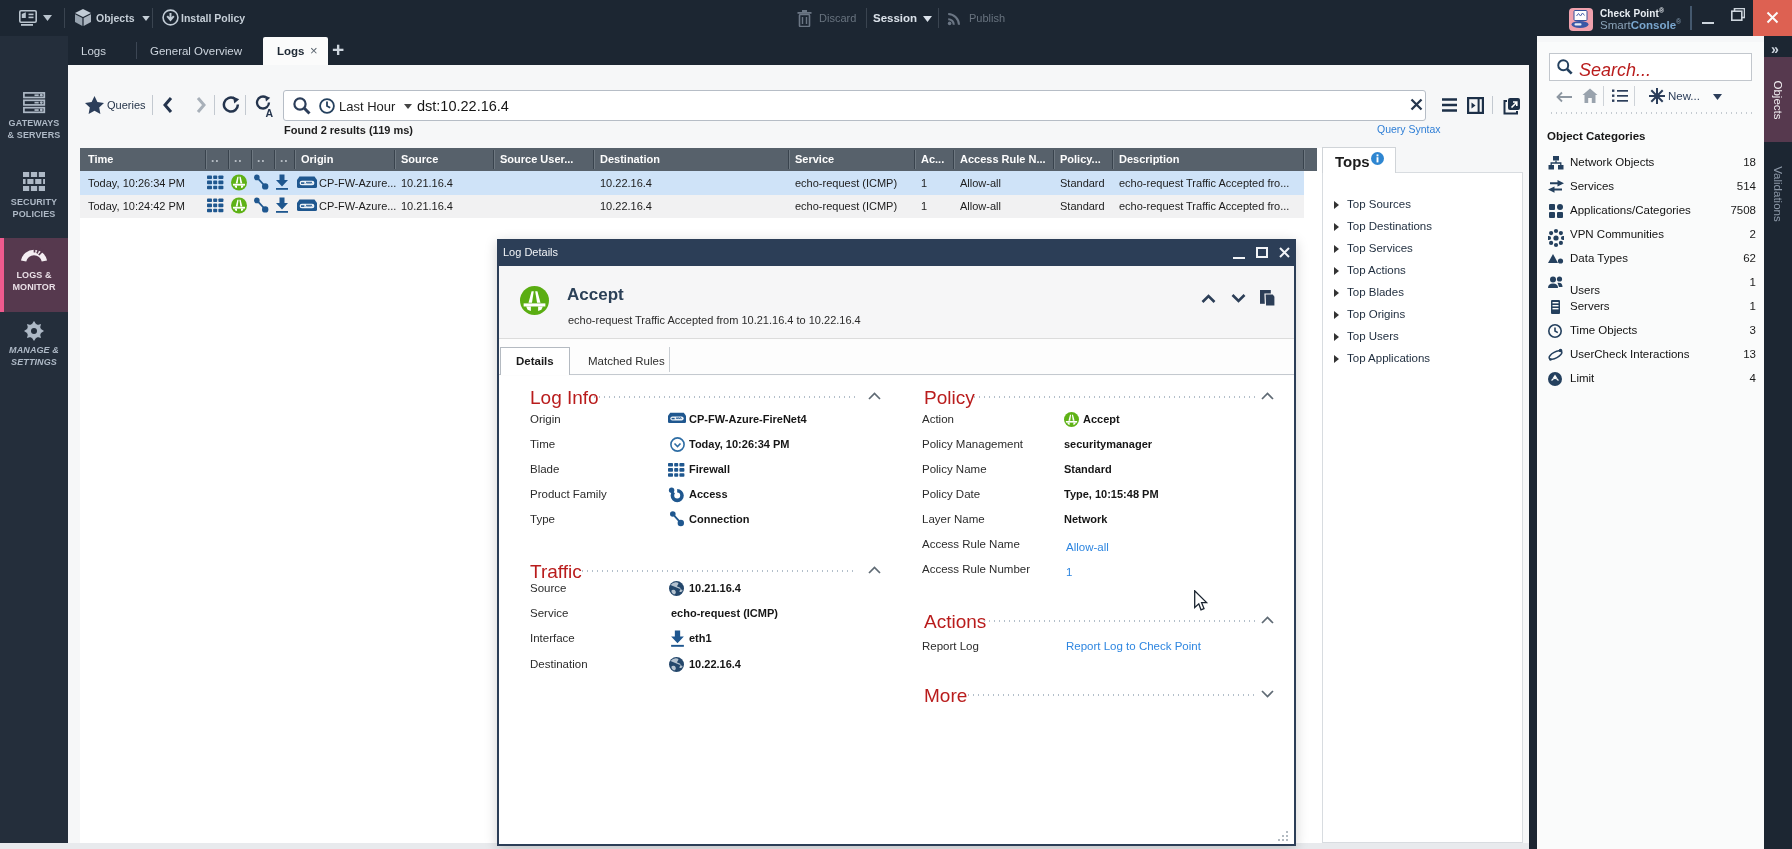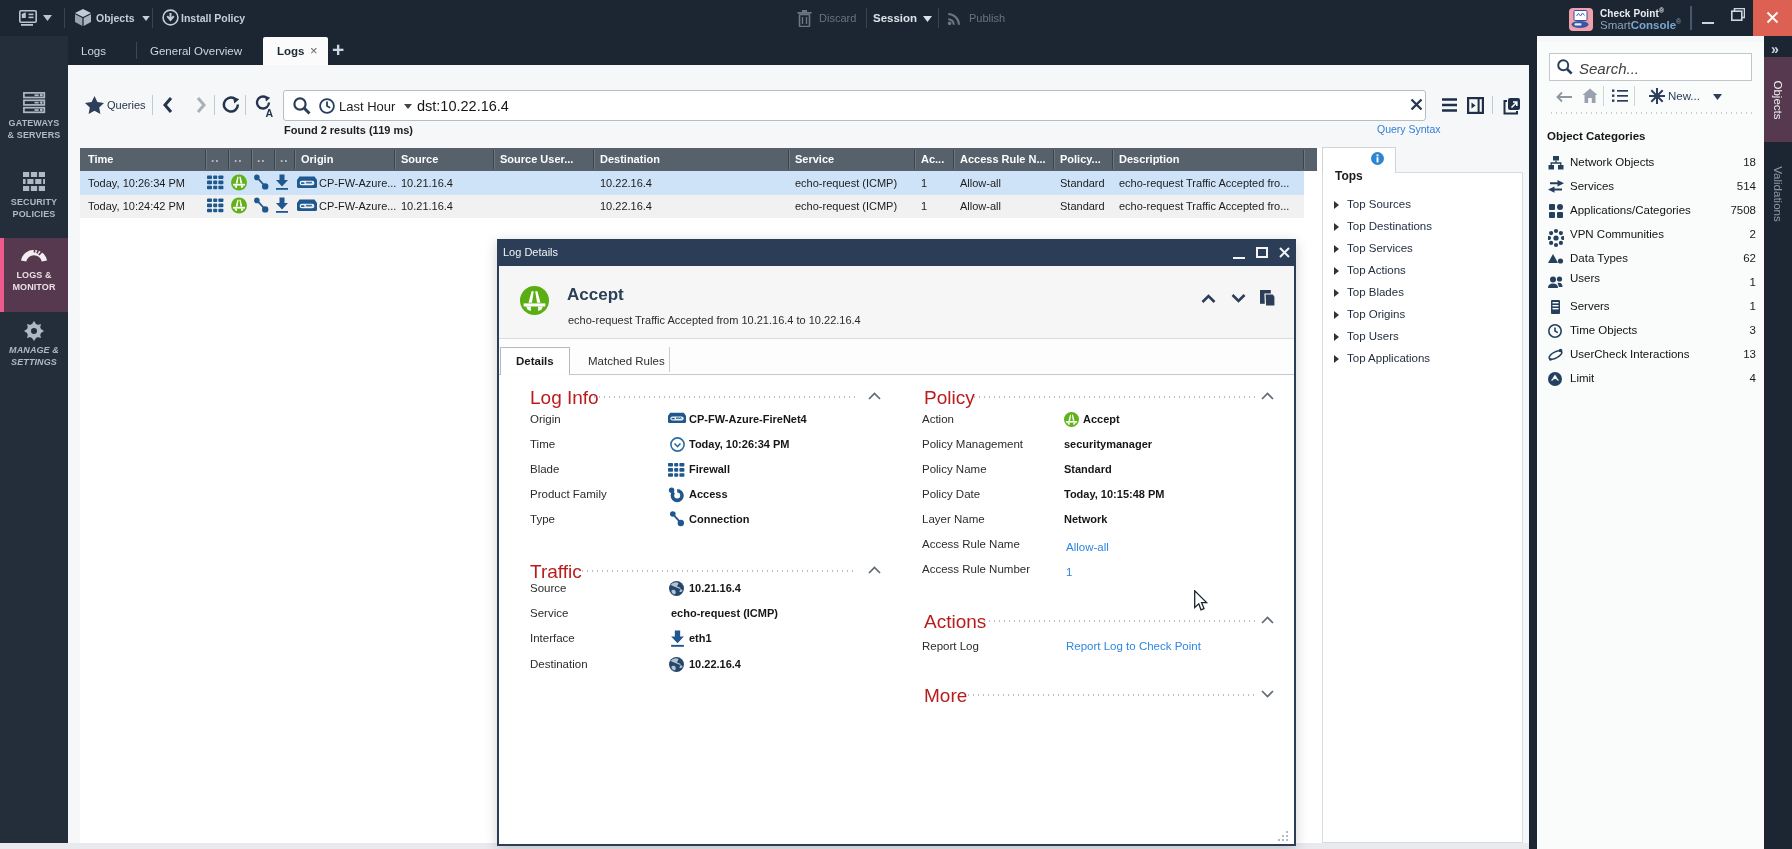--- a/index.html
+++ b/index.html
@@ -342,21 +342,21 @@
 <div class="td" style="left:600px;top:200px;">10.22.16.4</div>
 <div class="td" style="left:795px;top:200px;">echo-request (ICMP)</div>
 <div class="td" style="left:921px;top:200px;">1</div>
 <div class="td" style="left:960px;top:200px;">Allow-all</div>
 <div class="td" style="left:1060px;top:200px;">Standard</div>
 <div class="td" style="left:1119px;top:200px;">echo-request Traffic Accepted fro...</div>
 
 <div class="abs" style="left:1322px;top:172px;width:201px;height:671px;background:#fff;border:1px solid #d8dce0;"></div>
 <div class="abs" style="left:1322px;top:147px;width:74px;height:26px;background:#fff;border:1px solid #d0d4d8;border-bottom:none;"></div>
 <div class="abs" style="left:1323px;top:172px;width:72px;height:2px;background:#fff;"></div>
-<div class="abs" style="left:1335px;top:153px;font-size:12px;font-weight:bold;color:#1c1c1c;margin-top:16px;">Tops</div>
+<div class="abs" style="left:1335px;top:153px;font-size:15px;font-weight:bold;color:#1c1c1c;">Tops</div>
 <svg class="abs" style="left:1371px;top:152px;" width="13" height="13" viewBox="0 0 15 15">
   <circle cx="7.5" cy="7.5" r="7.5" fill="#2e86d1"></circle>
   <rect x="6.4" y="6" width="2.2" height="6" fill="#fff"></rect>
       <rect x="6.4" y="2.8" width="2.2" height="2.2" fill="#fff"></rect>
 </svg>
 <style>
  .topitem { position:absolute; left:1347px; font-size:11.5px; color:#1d2b3c; white-space:nowrap; }
  .toparrow { position:absolute; left:1334px; width:0; height:0; border-left:5px solid #333;
    border-top:4px solid transparent; border-bottom:4px solid transparent; }
 </style>
@@ -521,21 +521,21 @@
    <circle cx="8" cy="8" r="8" fill="#5fb217"></circle>
    <path d="M4.7 9.3 L6.4 2.9 L7.6 2.9 L6.6 9.3 Z" fill="#fff"></path>
    <path d="M11.3 9.3 L9.6 2.9 L8.4 2.9 L9.4 9.3 Z" fill="#fff"></path>
    <rect x="2" y="9.6" width="12" height="1.7" fill="#fff"></rect>
    <path d="M3.4 11.3 L6 11.3 L6 13.8 L4.2 13.1 Z" fill="#fff"></path>
    <path d="M12.6 11.3 L10 11.3 L10 13.8 L11.8 13.1 Z" fill="#fff"></path>
 </svg>
 <div class="dval" style="left:1083px;top:413px;">Accept</div>
 <div class="dval" style="left:1064px;top:438px;">securitymanager</div>
 <div class="dval" style="left:1064px;top:463px;">Standard</div>
-<div class="dval" style="left:1064px;top:488px;">Today, 10:15:48 PM</div>
+<div class="dval" style="left:1064px;top:488px;">Type, 10:15:48 PM</div>
 <div class="dval" style="left:1064px;top:513px;">Network</div>
 <div class="dlink" style="left:1066px;top:541px;">Allow-all</div>
 <div class="dlink" style="left:1066px;top:566px;">1</div>
 
 <div class="sect" style="left:924px;top:611px;">Actions</div>
 <div class="dots" style="left:982px;top:620px;width:273px;"></div>
 <svg class="chev" style="left:1261px;top:616px;" width="13" height="8" viewBox="0 0 13 8">
       <path d="M1 7 L6.5 1.5 L12 7" stroke="#5f6a74" stroke-width="1.7" fill="none"></path>
     </svg>
 <div class="dlabel" style="left:922px;top:640px;">Report Log</div>
@@ -558,21 +558,21 @@
       </g>
 </svg>
 
 <div class="abs" style="left:1537px;top:42px;width:227px;height:807px;background:#fafbfb;"></div>
 
 <div class="abs" style="left:1549px;top:53px;width:203px;height:28px;background:#fff;border:1px solid #c2c7cd;"></div>
 <svg class="abs" style="left:1557px;top:59px;" width="16" height="16" viewBox="0 0 18 18">
   <circle cx="7" cy="7" r="5.6" fill="none" stroke="#24405e" stroke-width="2.2"></circle>
   <path d="M11.3 11.3 L16.5 16.5" stroke="#24405e" stroke-width="3"></path>
 </svg>
-<div class="abs" style="left:1579px;top:60px;font-size:15px;font-style:italic;color:#404040;">Search...</div>
+<div class="abs" style="left:1579px;top:60px;font-size:18px;font-style:italic;color:#b91c1c;">Search...</div>
 
 <svg class="abs" style="left:1556px;top:91px;" width="17" height="12" viewBox="0 0 17 12">
   <path d="M16 6 L2 6 M6 1.5 L1.5 6 L6 10.5" stroke="#8d97a1" stroke-width="1.8" fill="none"></path>
 </svg>
 <svg class="abs" style="left:1582px;top:88px;" width="16" height="16" viewBox="0 0 16 16">
   <path d="M8 0.5 L15.5 7 L13.5 7 L13.5 15 L9.8 15 L9.8 10 L6.2 10 L6.2 15 L2.5 15 L2.5 7 L0.5 7 Z" fill="#99a3ad"></path>
 </svg>
 <div class="abs" style="left:1603px;top:86px;width:1px;height:20px;background:#ced3d8;"></div>
 <svg class="abs" style="left:1612px;top:89px;" width="16" height="14" viewBox="0 0 16 14">
   <g fill="#2c3e5a">
@@ -605,21 +605,21 @@
 <div class="oclabel" style="top:156px;">Network Objects</div>
     <div class="occount" style="top:156px;">18</div>
 <div class="oclabel" style="top:180px;">Services</div>
     <div class="occount" style="top:180px;">514</div>
 <div class="oclabel" style="top:204px;">Applications/Categories</div>
     <div class="occount" style="top:204px;">7508</div>
 <div class="oclabel" style="top:228px;">VPN Communities</div>
     <div class="occount" style="top:228px;">2</div>
 <div class="oclabel" style="top:252px;">Data Types</div>
     <div class="occount" style="top:252px;">62</div>
-<div class="oclabel" style="top:272px;">Users</div>
+<div class="oclabel" style="top:284px;">Users</div>
     <div class="occount" style="top:276px;">1</div>
 <div class="oclabel" style="top:300px;">Servers</div>
     <div class="occount" style="top:300px;">1</div>
 <div class="oclabel" style="top:324px;">Time Objects</div>
     <div class="occount" style="top:324px;">3</div>
 <div class="oclabel" style="top:348px;">UserCheck Interactions</div>
     <div class="occount" style="top:348px;">13</div>
 <div class="oclabel" style="top:372px;">Limit</div>
     <div class="occount" style="top:372px;">4</div>
 

